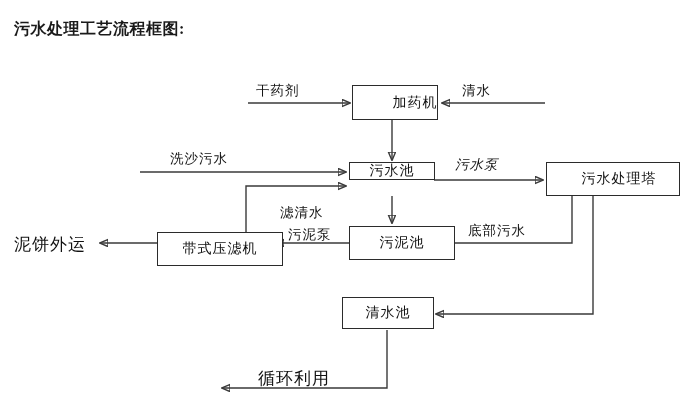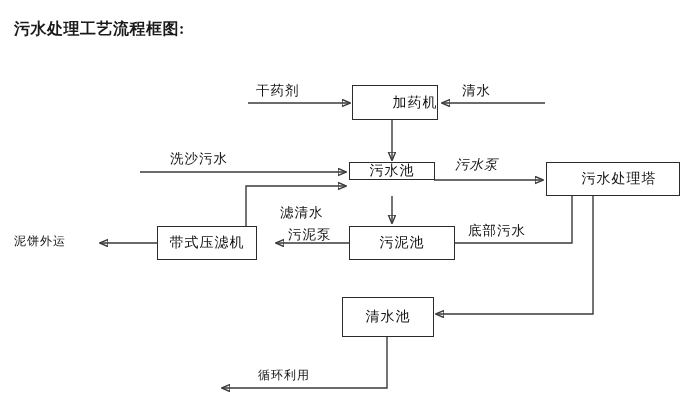--- a/index.html
+++ b/index.html
@@ -41,21 +41,21 @@
   }
   .edge-label {
     position: absolute;
     font-size: 13.5px;
     color: #111111;
     white-space: nowrap;
     letter-spacing: 1px;
   }
   .term-label {
     position: absolute;
-    font-size: 12px;
+    font-size: 17px;
     color: #111111;
     white-space: nowrap;
     letter-spacing: 1px;
   }
   svg.wires {
     position: absolute;
     left: 0;
     top: 0;
     width: 700px;
     height: 420px;
@@ -111,29 +111,29 @@
   </div>
 
   <div class="node" style="left:349px; top:162px; width:86px; height:18px;">
     <span>污水池</span>
   </div>
 
   <div class="node" style="left:546px; top:162px; width:134px; height:34px;padding-left:12px;">
     <span>污水处理塔</span>
   </div>
 
-  <div class="node" style="left:157px; top:226px; width:100px; height:34px;">
+  <div class="node" style="left:157px; top:232px; width:126px; height:34px;">
     <span>带式压滤机</span>
   </div>
 
   <div class="node" style="left:349px; top:226px; width:106px; height:34px;">
     <span>污泥池</span>
   </div>
 
-  <div class="node" style="left:342px; top:297px; width:92px; height:40px;">
+  <div class="node" style="left:342px; top:297px; width:92px; height:32px;">
     <span>清水池</span>
   </div>
 
   <div class="edge-label" style="left:256px; top:82px;">干药剂</div>
 
   <div class="edge-label" style="left:462px; top:82px;">清水</div>
 
   <div class="edge-label" style="left:170px; top:150px;">洗沙污水</div>
 
   <div class="edge-label" style="left:232px; top:204px;margin-left:48px;">滤清水</div>

